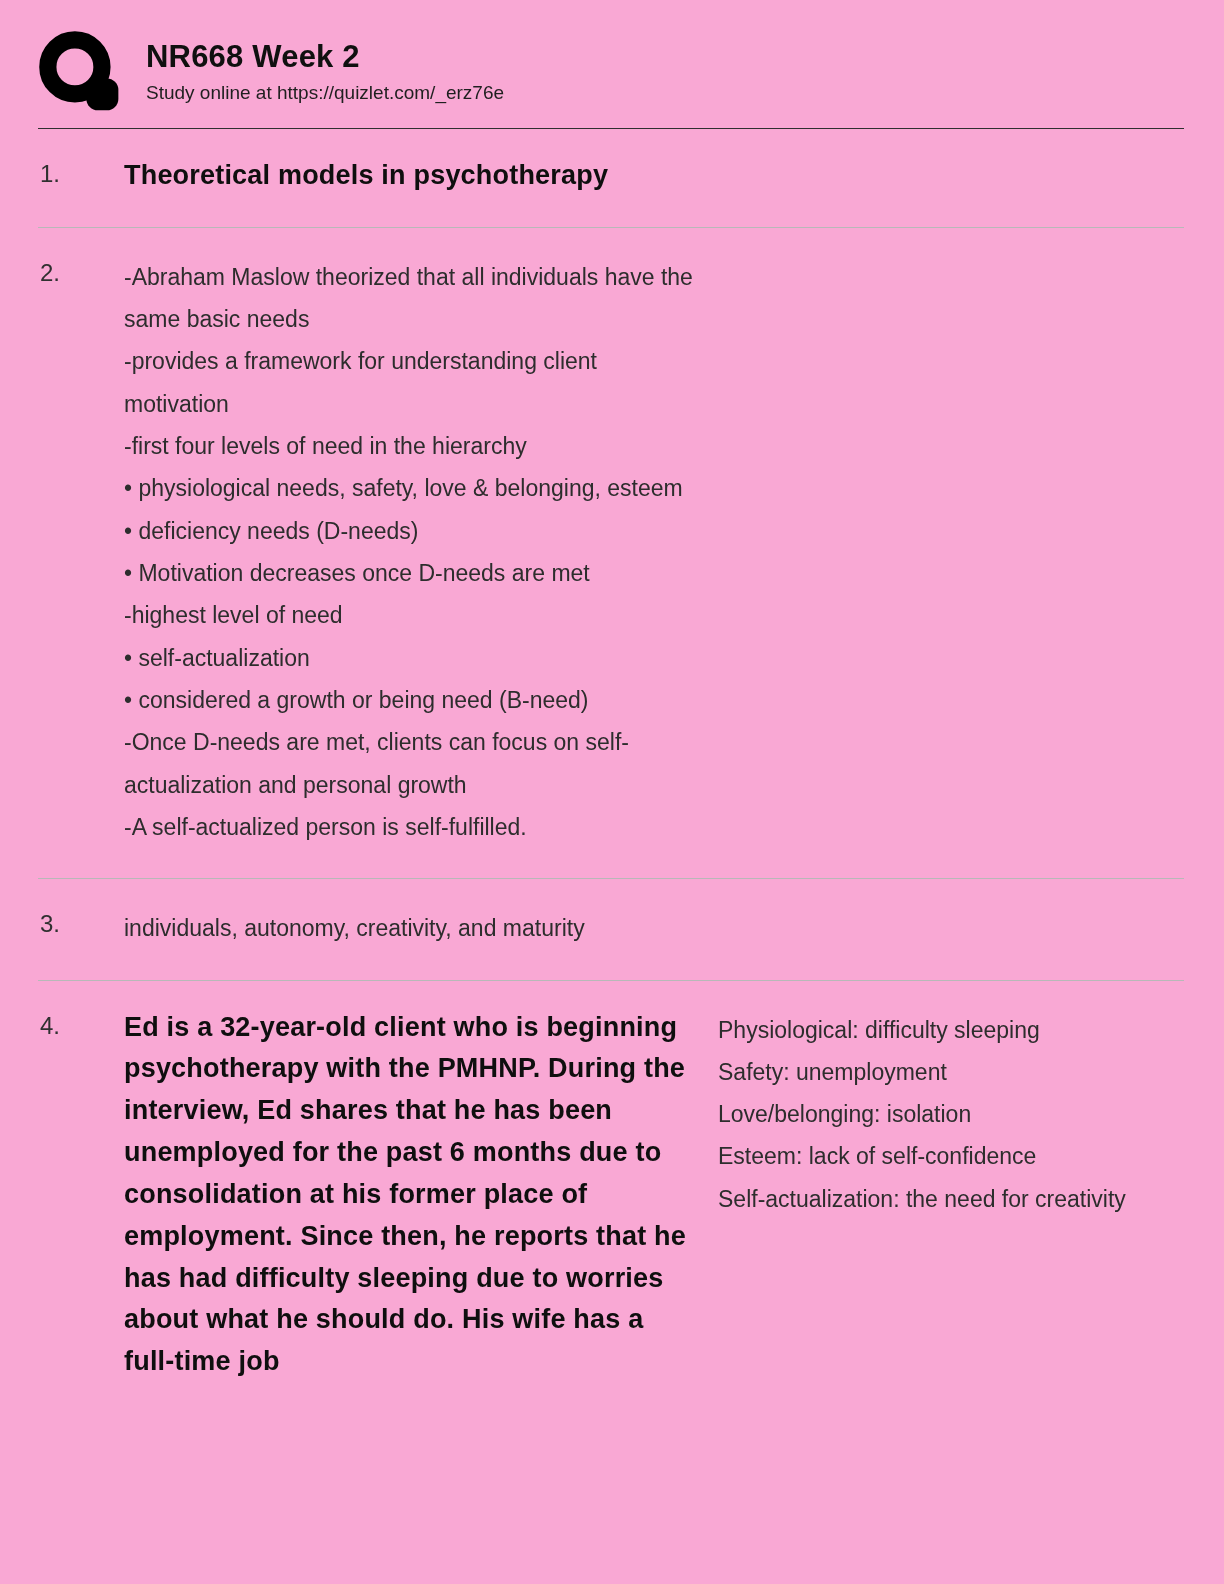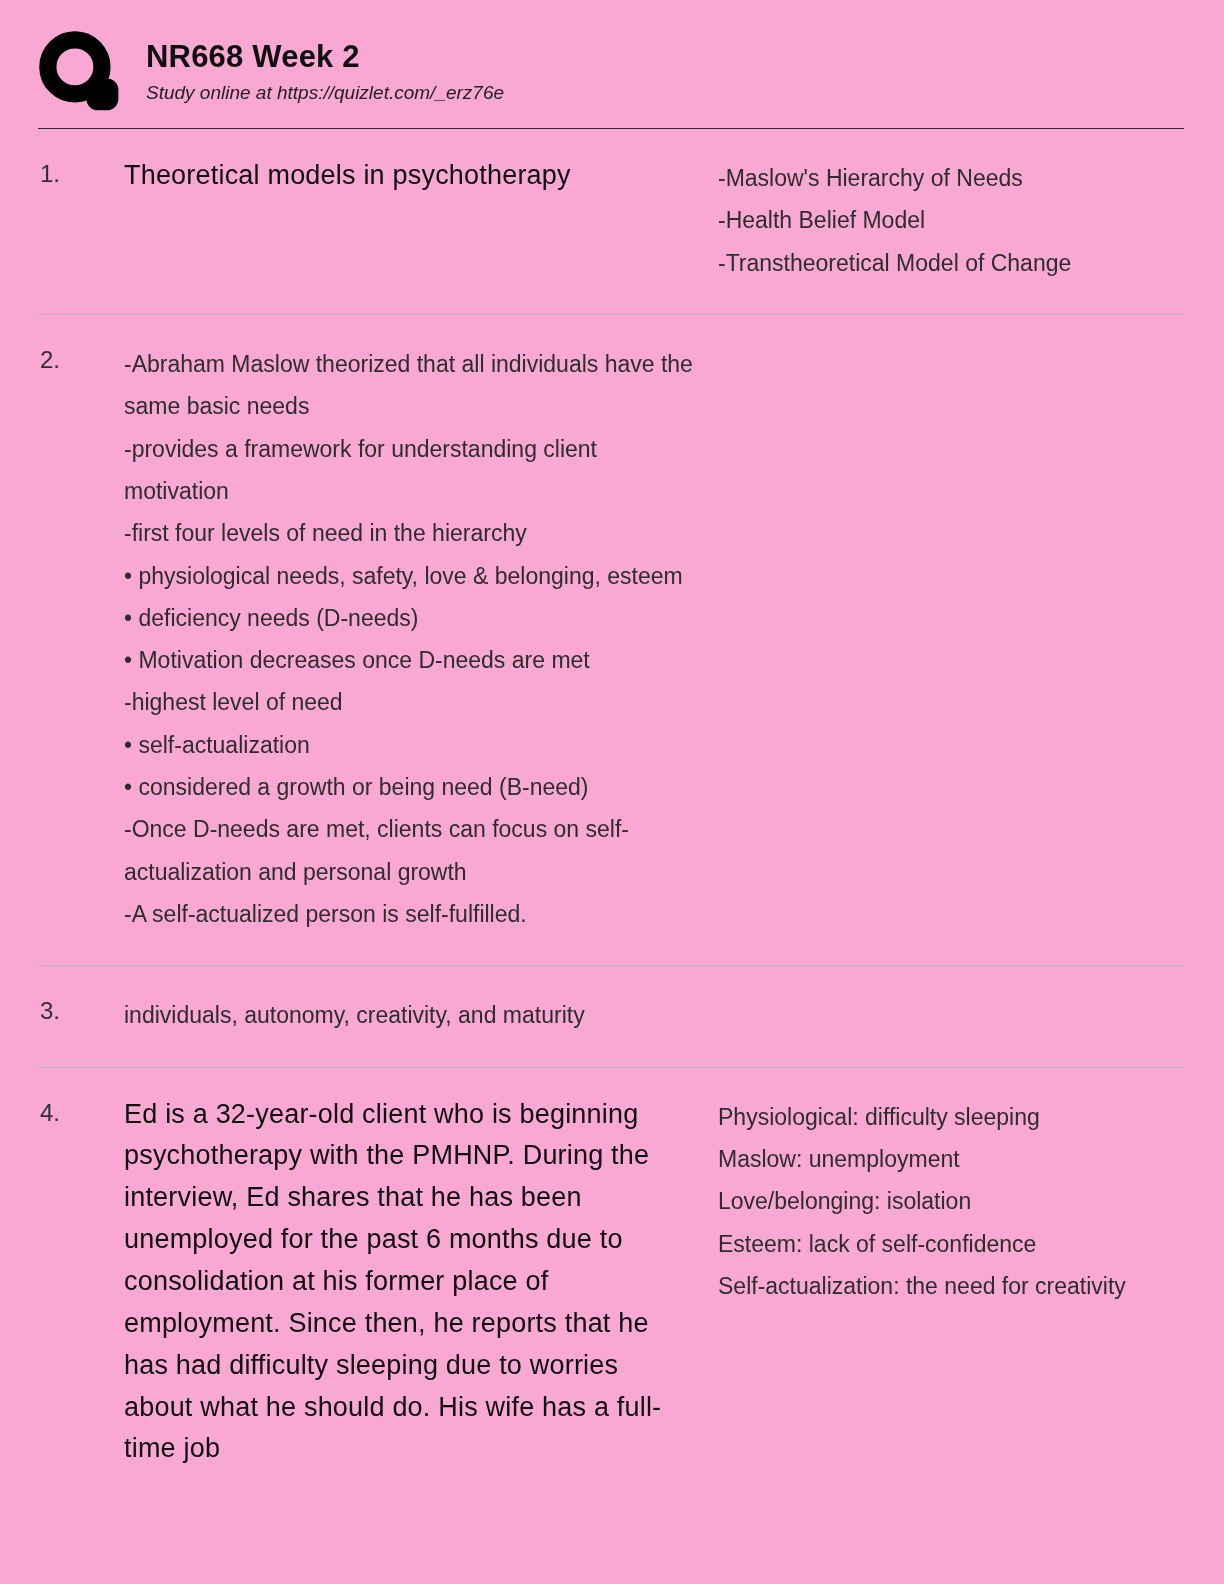--- a/index.html
+++ b/index.html
@@ -29,42 +29,41 @@
     font-size:31px;
     font-weight:600;
     color:#101010;
     margin:0 0 7px 0;
     letter-spacing:0.2px;
   }
   .subtitle {
     font-size:19px;
     color:#1f1f1f;
     font-weight:400;
-    font-style:italic;
   }
 
   
   .card-list { display:block; }
   .card {
     display:grid;
     grid-template-columns:70px 578px 1fr;
     column-gap:16px;
     padding:26px 0 30px 0;
     border-bottom:1px solid #b8b8b8;
   }
   .card:last-child { border-bottom:none; }
   .card-number {
     font-size:24px;
     color:#303030;
     padding-top:5px;
     padding-left:2px;
   }
   .card-term {
     font-size:27px;
-    font-weight:400;
+    font-weight:700;
     line-height:1.55;
     color:#0f0f0f;
     letter-spacing:0.2px;
     padding-right:8px;
   }
   .card-definition {
     font-size:23px;
     line-height:1.84;
     color:#2d2d2d;
     white-space:pre-line;
@@ -87,23 +86,20 @@
       <div class="title">NR668 Week 2</div>
       <div class="subtitle">Study online at https://quizlet.com/_erz76e</div>
     </div>
   </div>
 
   <div class="card-list">
 
     <div class="card">
       <div class="card-number">1.</div>
       <div class="card-term">Theoretical models in psychotherapy</div>
-      <div class="card-definition">-Maslow's Hierarchy of Needs
--Health Belief Model
--Transtheoretical Model of Change</div>
     </div>
 
     <div class="card">
       <div class="card-number">2.</div>
       <div class="card-definition">-Abraham Maslow theorized that all individuals have the same basic needs
 -provides a framework for understanding client motivation
 -first four levels of need in the hierarchy
 • physiological needs, safety, love &amp; belonging, esteem
 • deficiency needs (D-needs)
 • Motivation decreases once D-needs are met
@@ -116,21 +112,21 @@
 
     <div class="card">
       <div class="card-number">3.</div>
       <div class="card-definition">individuals, autonomy, creativity, and maturity</div>
     </div>
 
     <div class="card">
       <div class="card-number">4.</div>
       <div class="card-term">Ed is a 32-year-old client who is beginning psychotherapy with the PMHNP. During the interview, Ed shares that he has been unemployed for the past 6 months due to consolidation at his former place of employment. Since then, he reports that he has had difficulty sleeping due to worries about what he should do. His wife has a full-time job</div>
       <div class="card-definition">Physiological: difficulty sleeping
-Maslow: unemployment
+Safety: unemployment
 Love/belonging: isolation
 Esteem: lack of self-confidence
 Self-actualization: the need for creativity</div>
     </div>
 
   </div>
 
 </div>
 
 </body></html>

